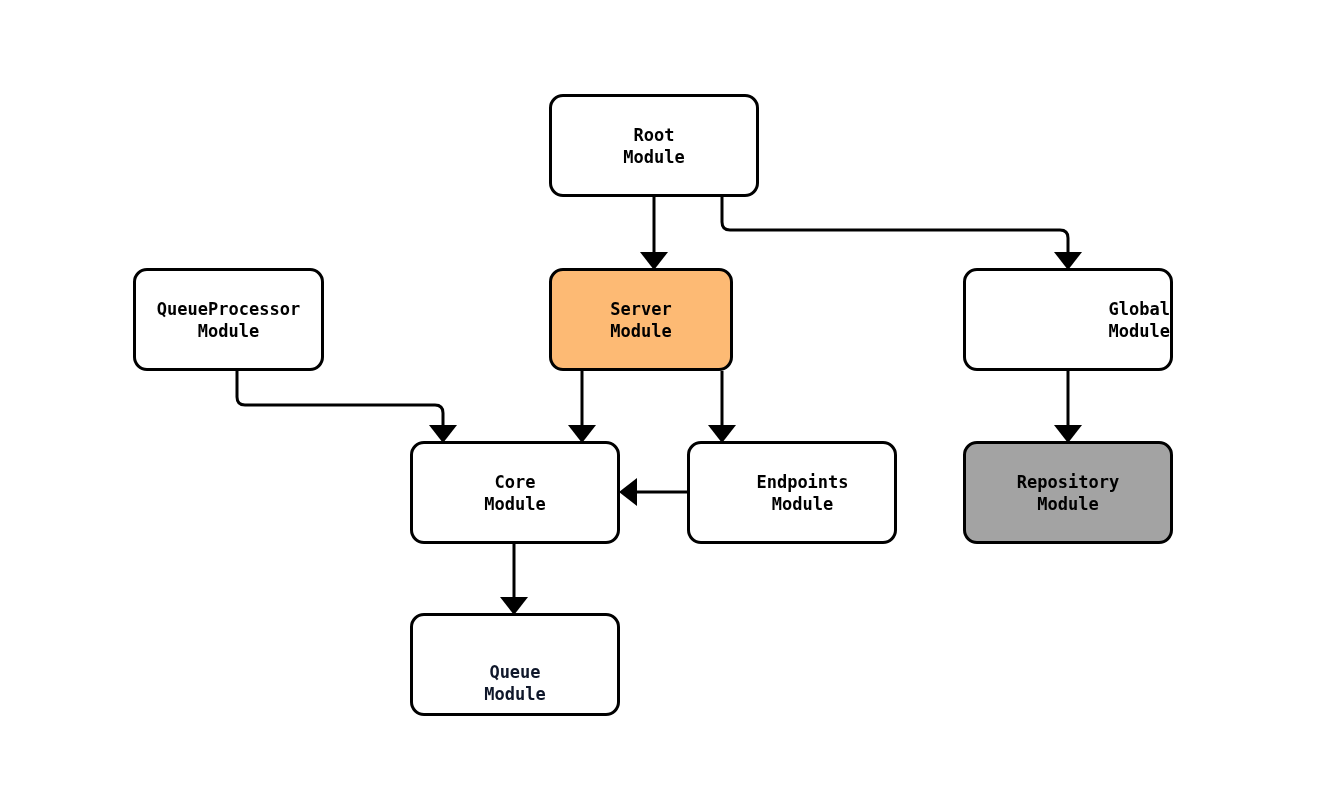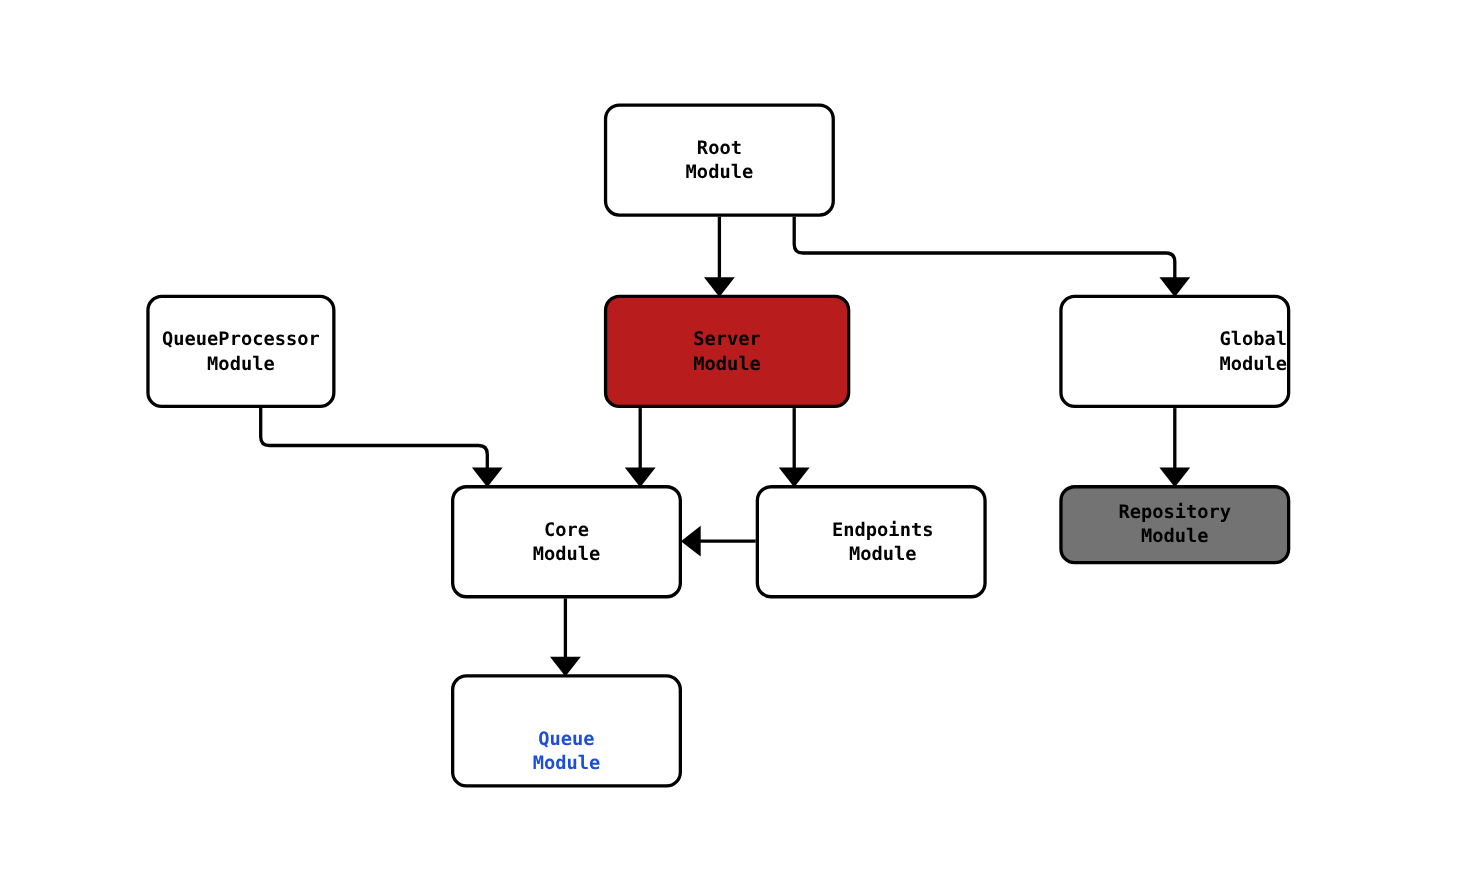--- a/index.html
+++ b/index.html
@@ -92,48 +92,48 @@
       <path class="edge-line" fill="none" stroke="#000000" stroke-width="3" stroke-linecap="butt" stroke-linejoin="round" d="M 514 544 L 514 603"></path>
       <polygon class="edge-arrow" points="500,597 528,597 514,615" fill="#000000"></polygon>
     </g>
   </svg>
 
   <div class="node" style="left: 549px; top: 94px; width: 210px; height: 103px; border-color: rgb(0, 0, 0); background: rgb(255, 255, 255);">
     <span class="node-label" style="color: rgb(0, 0, 0);">Root
 Module</span>
   </div>
 
-  <div class="node" style="left: 133px; top: 268px; width: 172px; height: 103px; border-color: rgb(0, 0, 0); background: rgb(255, 255, 255);">
+  <div class="node" style="left: 133px; top: 268px; width: 191px; height: 103px; border-color: rgb(0, 0, 0); background: rgb(255, 255, 255);">
     <span class="node-label" style="color: rgb(0, 0, 0);">QueueProcessor
 Module</span>
   </div>
 
-  <div class="node" style="left: 549px; top: 268px; width: 224px; height: 103px; border-color: rgb(0, 0, 0); background: #b91c1c;">
+  <div class="node" style="left: 549px; top: 268px; width: 184px; height: 103px; border-color: rgb(0, 0, 0); background: #fdba74;">
     <span class="node-label" style="color: rgb(0, 0, 0);">Server
 Module</span>
   </div>
 
   <div class="node" style="left: 963px; top: 268px; width: 210px; height: 103px; border-color: rgb(0, 0, 0); background: rgb(255, 255, 255); justify-content: flex-end;">
     <span class="node-label" style="color: rgb(0, 0, 0);">Global
 Module</span>
   </div>
 
   <div class="node" style="left: 410px; top: 441px; width: 210px; height: 103px; border-color: rgb(0, 0, 0); background: rgb(255, 255, 255);">
     <span class="node-label" style="color: rgb(0, 0, 0);">Core
 Module</span>
   </div>
 
   <div class="node" style="left: 687px; top: 441px; width: 210px; height: 103px; border-color: rgb(0, 0, 0); background: rgb(255, 255, 255);">
     <span class="node-label" style="color: rgb(0, 0, 0); margin-left: 21px;">Endpoints
 Module</span>
   </div>
 
-  <div class="node" style="left: 963px; top: 441px; width: 210px; height: 72px; border-color: rgb(0, 0, 0); background: #737373;">
+  <div class="node" style="left: 963px; top: 441px; width: 210px; height: 103px; border-color: rgb(0, 0, 0); background: #a3a3a3;">
     <span class="node-label" style="color: rgb(0, 0, 0);">Repository
 Module</span>
   </div>
 
   <div class="node" style="left: 410px; top: 613px; width: 210px; height: 103px; border-color: rgb(0, 0, 0); background: rgb(255, 255, 255);">
-    <span class="node-label" style="color: #1d4ed8; margin-top: 37px;">Queue
+    <span class="node-label" style="color: #0f172a; margin-top: 37px;">Queue
 Module</span>
   </div>
 
 </div>
 
 </body></html>

